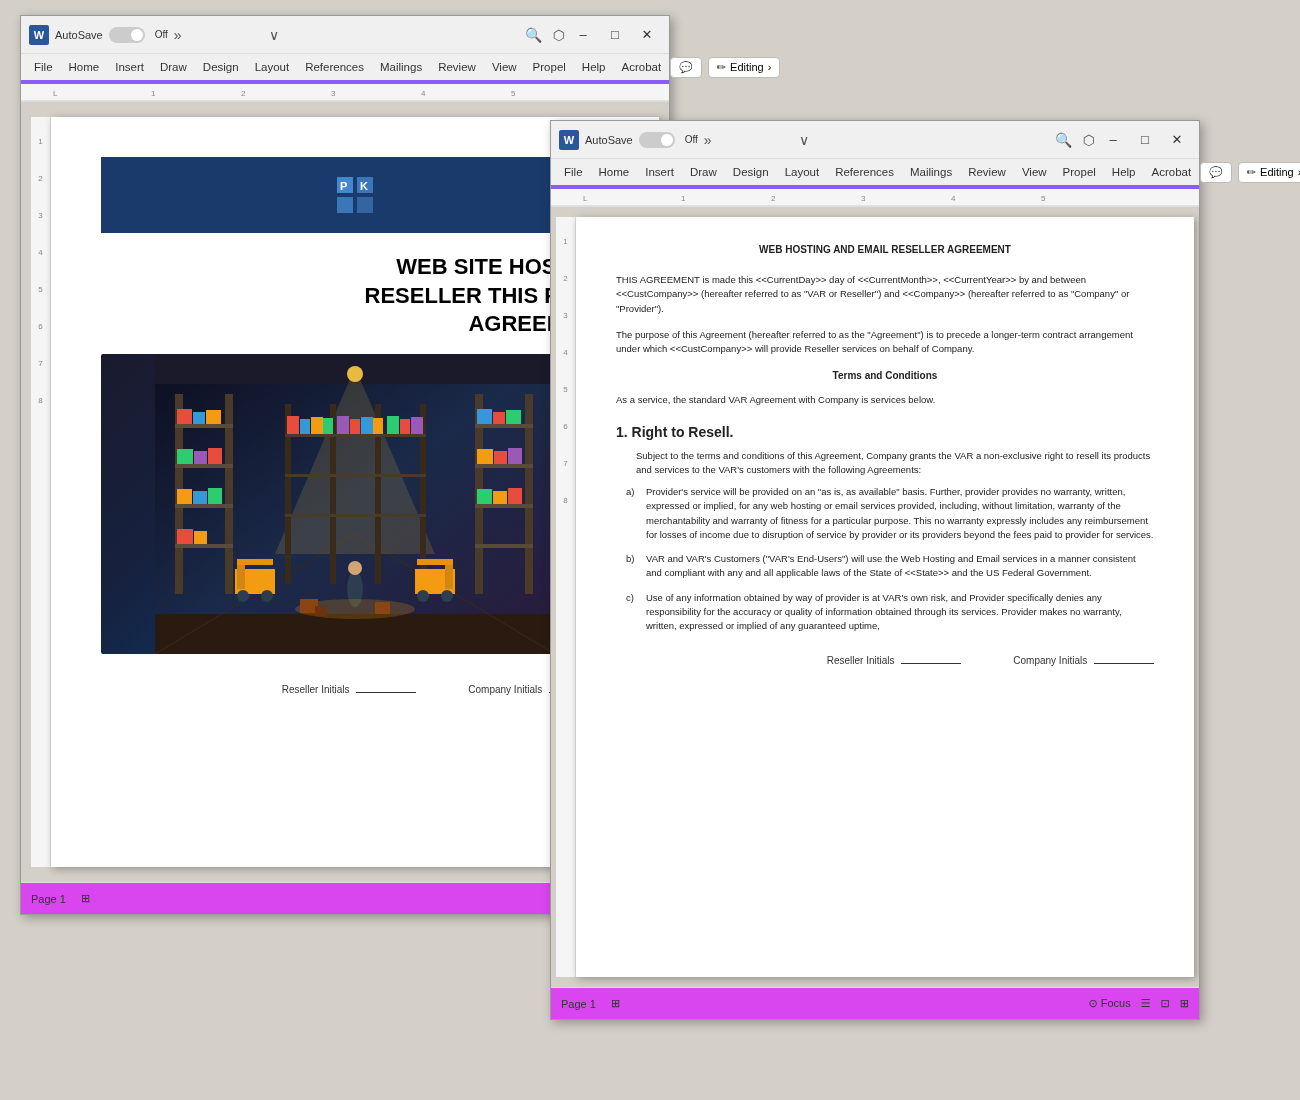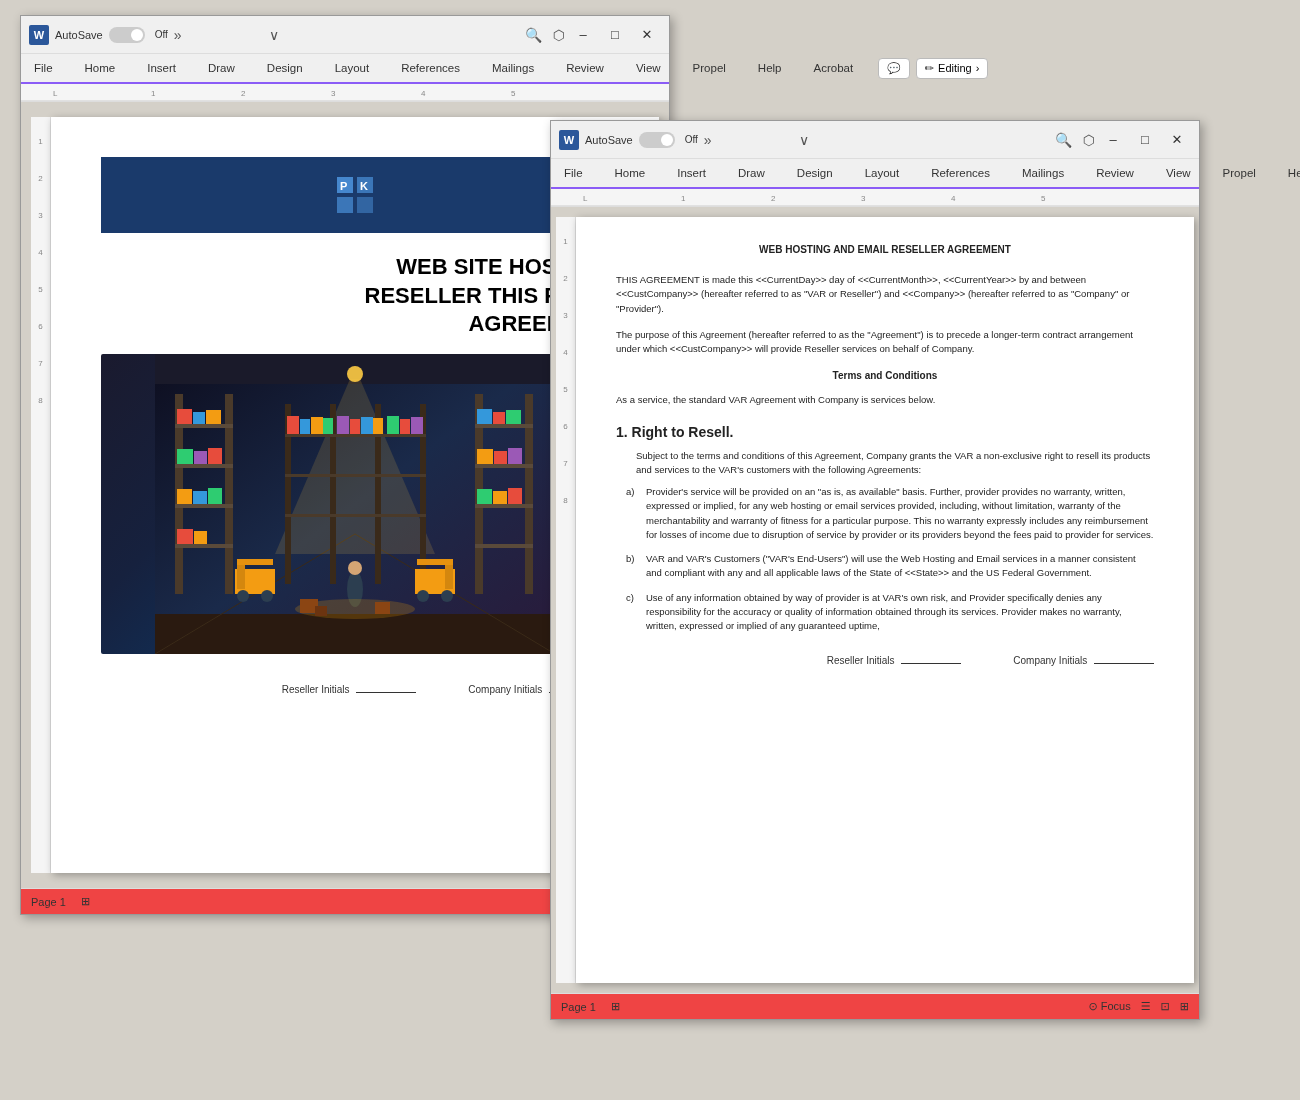--- a/index.html
+++ b/index.html
@@ -142,22 +142,22 @@
       border-radius: 3px;
     }
 
     
     .menu-bar {
       height: 30px;
       background: #f0f0f0;
       display: flex;
       align-items: center;
       padding: 0 6px;
-      gap: 18px;
-      border-bottom: 2px solid #8b5cf6;
+      gap: 2px;
+      border-bottom: 4px solid #8b5cf6;
       flex-shrink: 0;
     }
 
     .menu-item {
       padding: 3px 7px;
       font-size: 11.5px;
       color: #333;
       cursor: pointer;
       border-radius: 3px;
     }
@@ -300,22 +300,22 @@
 
     .initials-underline {
       display: inline-block;
       width: 60px;
       border-bottom: 1px solid #333;
       margin-left: 4px;
     }
 
     
     .status-bar {
-      height: 26px;
-      background: #ef4444;
+      height: 32px;
+      background: #d946ef;
       border-top: 1px solid #ddd;
       display: flex;
       align-items: center;
       padding: 0 10px;
       gap: 15px;
       font-size: 11px;
       color: #333;
       flex-shrink: 0;
     }
 

